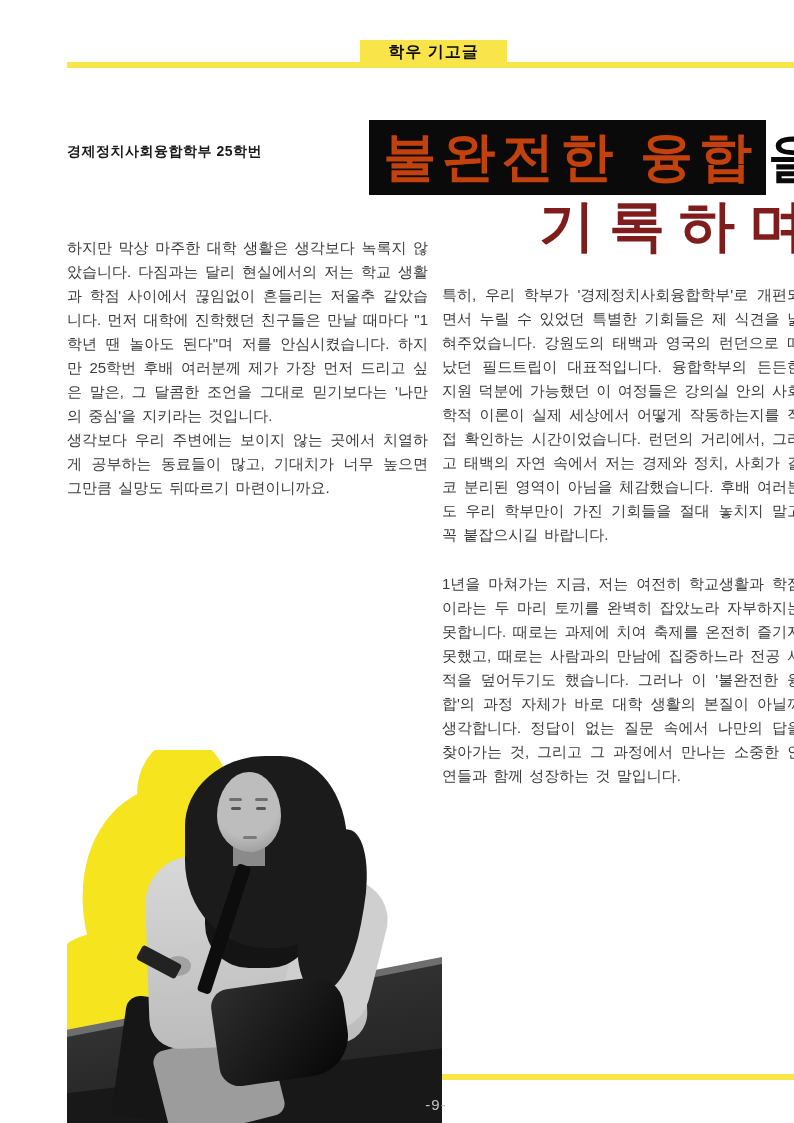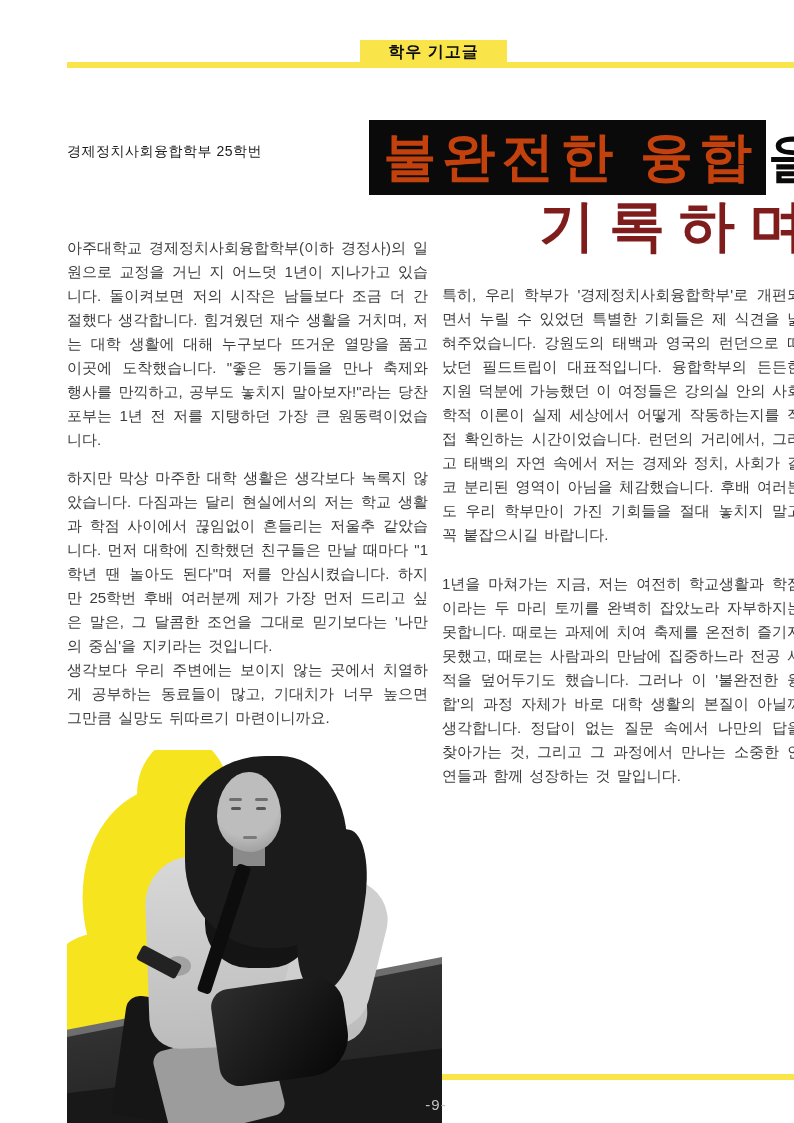--- a/index.html
+++ b/index.html
@@ -12,21 +12,21 @@
 
   
   .top-rule { left:30px; top:62px; width:734px; height:6px; background:#f9e54a; z-index:1; }
   .badge { left:323px; top:40px; width:147px; height:24px; background:#f9e54a; z-index:2;
            display:flex; align-items:center; justify-content:center;
            font-size:16px; font-weight:800; letter-spacing:1px; color:#0d0d0d; }
 
   
   .author { left:30px; top:134px; z-index:2; }
   .author-name { font-size:22px; font-weight:900; letter-spacing:14px; color:#121212; }
-  .author-dept { margin-top:9px; font-size:14px; font-weight:400; letter-spacing:0.5px; color:#1a1a1a; }
+  .author-dept { margin-top:9px; font-size:14px; font-weight:700; letter-spacing:0.5px; color:#1a1a1a; }
 
   
   .title { left:250px; top:120px; width:534px; text-align:right; z-index:3; }
   .title-line1 { display:flex; align-items:center; justify-content:flex-end; }
   .title-hl { background:#0a0a0a; color:#c2410c; font-size:53px; font-weight:900;
               letter-spacing:6px; line-height:1; padding:10px 8px 12px 14px; white-space:nowrap; }
   .title-suffix { color:#0a0a0a; font-size:53px; font-weight:900; line-height:1; padding-left:2px; }
   .title-line2 { margin-top:3px; color:#7f1d1d; font-size:56px; font-weight:900;
                  letter-spacing:14px; line-height:1; padding-right:2px; }
 
@@ -105,21 +105,20 @@
 
 <div class="abs title">
   <div class="title-line1">
     <span class="title-hl">불완전한 융합</span>
     <span class="title-suffix">을</span>
   </div>
   <div class="title-line2">기록하며</div>
 </div>
 
 <div class="abs col col-left">
-  <p>아주대학교 경제정치사회융합학부(이하 경정사)의 일원으로 교정을 거닌 지 어느덧 1년이 지나가고 있습니다. 돌이켜보면 저의 시작은 남들보다 조금 더 간절했다 생각합니다. 힘겨웠던 재수 생활을 거치며, 저는 대학 생활에 대해 누구보다 뜨거운 열망을 품고 이곳에 도착했습니다. "좋은 동기들을 만나 축제와 행사를 만끽하고, 공부도 놓치지 말아보자!"라는 당찬 포부는 1년 전 저를 지탱하던 가장 큰 원동력이었습니다.</p>
   <p class="gap">하지만 막상 마주한 대학 생활은 생각보다 녹록지 않았습니다. 다짐과는 달리 현실에서의 저는 학교 생활과 학점 사이에서 끊임없이 흔들리는 저울추 같았습니다. 먼저 대학에 진학했던 친구들은 만날 때마다 "1학년 땐 놀아도 된다"며 저를 안심시켰습니다. 하지만 25학번 후배 여러분께 제가 가장 먼저 드리고 싶은 말은, 그 달콤한 조언을 그대로 믿기보다는 '나만의 중심'을 지키라는 것입니다.</p>
   <p>생각보다 우리 주변에는 보이지 않는 곳에서 치열하게 공부하는 동료들이 많고, 기대치가 너무 높으면 그만큼 실망도 뒤따르기 마련이니까요.</p>
 </div>
 
 <div class="abs col col-right">
   <p class="gap2">특히, 우리 학부가 '경제정치사회융합학부'로 개편되면서 누릴 수 있었던 특별한 기회들은 제 식견을 넓혀주었습니다. 강원도의 태백과 영국의 런던으로 떠났던 필드트립이 대표적입니다. 융합학부의 든든한 지원 덕분에 가능했던 이 여정들은 강의실 안의 사회학적 이론이 실제 세상에서 어떻게 작동하는지를 직접 확인하는 시간이었습니다. 런던의 거리에서, 그리고 태백의 자연 속에서 저는 경제와 정치, 사회가 결코 분리된 영역이 아님을 체감했습니다. 후배 여러분도 우리 학부만이 가진 기회들을 절대 놓치지 말고 꼭 붙잡으시길 바랍니다.</p>
   <p class="gap2">1년을 마쳐가는 지금, 저는 여전히 학교생활과 학점이라는 두 마리 토끼를 완벽히 잡았노라 자부하지는 못합니다. 때로는 과제에 치여 축제를 온전히 즐기지 못했고, 때로는 사람과의 만남에 집중하느라 전공 서적을 덮어두기도 했습니다. 그러나 이 '불완전한 융합'의 과정 자체가 바로 대학 생활의 본질이 아닐까 생각합니다. 정답이 없는 질문 속에서 나만의 답을 찾아가는 것, 그리고 그 과정에서 만나는 소중한 인연들과 함께 성장하는 것 말입니다.</p>
 </div>
 
 <div class="abs photo">

